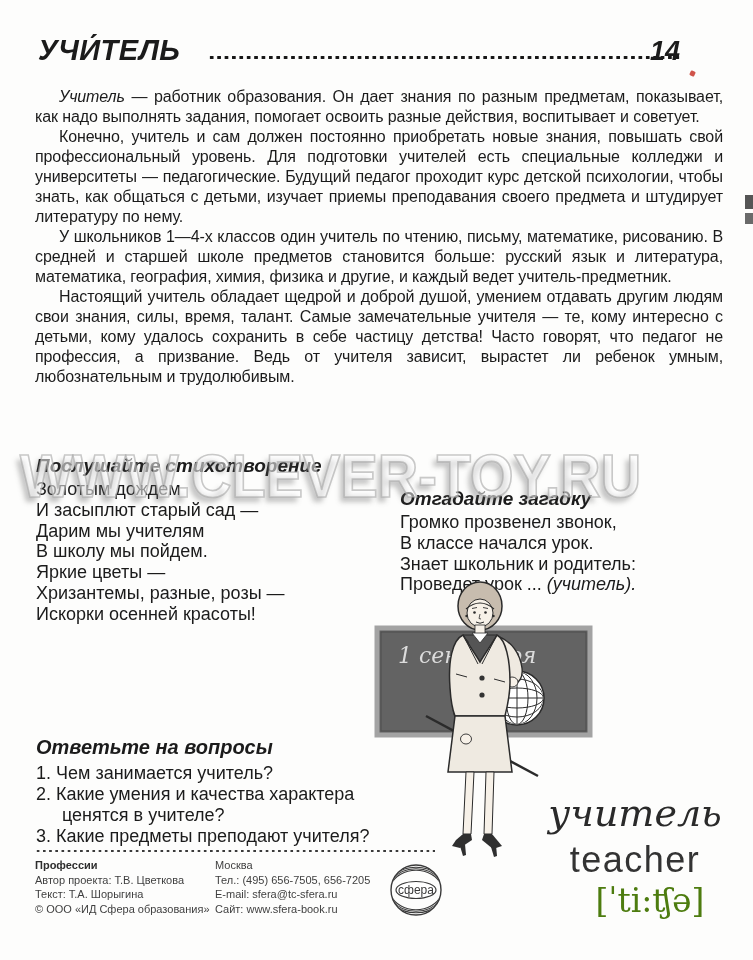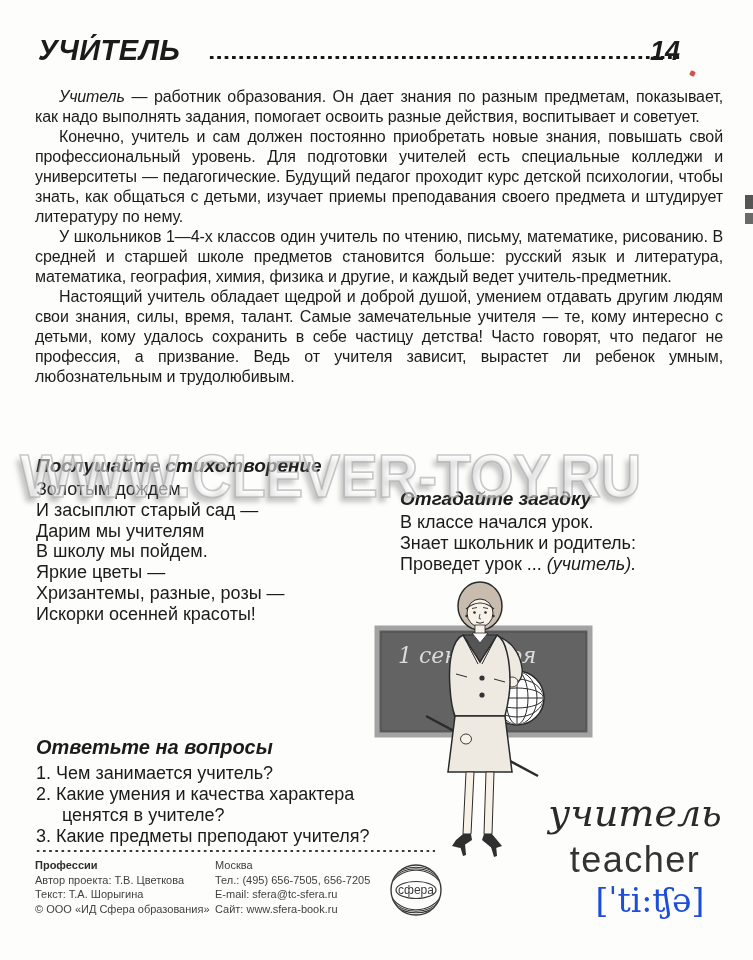--- a/index.html
+++ b/index.html
@@ -52,21 +52,21 @@
   .footer-col2 { position:absolute; left:215px; top:858px; width:178px; font-size:11px; line-height:14.5px; color:#3f3f3f; }
   .footer-series { font-weight:bold; color:#2e2e2e; }
   .logo { position:absolute; left:388px; top:862px; }
 
   
   .vocab-ru { position:absolute; left:545px; top:791px; width:180px; text-align:center;
               font-family:"DejaVu Serif", serif; font-style:italic; font-size:38px; color:#2a2a2a; }
   .vocab-en { position:absolute; left:545px; top:839px; width:180px; text-align:center;
               font-size:36px; letter-spacing:1.5px; color:#333; }
   .vocab-tr { position:absolute; left:560px; top:881px; width:180px; text-align:center;
-              font-family:"DejaVu Serif", serif; font-size:33px; color:#1d4ed8; }
+              font-family:"DejaVu Serif", serif; font-size:33px; color:#4d7c0f; }
 
   
   .artifact-red   { position:absolute; left:690px; top:71px; width:5px; height:5px; background:#d0544a; border-radius:1px; transform:rotate(25deg); }
   .artifact-edge1 { position:absolute; left:745px; top:195px; width:8px; height:14px; background:#555; }
   .artifact-edge2 { position:absolute; left:745px; top:213px; width:8px; height:11px; background:#6a6a6a; }
 </style>
 </head>
 <body>
 
 <div class="page">
@@ -90,20 +90,21 @@
     <div class="verse-line">И засыплют старый сад —</div>
     <div class="verse-line">Дарим мы учителям</div>
     <div class="verse-line">В школу мы пойдем.</div>
     <div class="verse-line">Яркие цветы —</div>
     <div class="verse-line">Хризантемы, разные, розы —</div>
     <div class="verse-line">Искорки осенней красоты!</div>
   </div>
 
   <div class="riddle">
     <div class="sec-heading">Отгадайте загадку</div>
+    <div class="verse-line">Громко прозвенел звонок,</div>
     <div class="verse-line">В классе начался урок.</div>
     <div class="verse-line">Знает школьник и родитель:</div>
     <div class="verse-line"><span>Проведет урок ... </span><span class="answer-italic">(учитель).</span></div>
   </div>
 
   <svg class="illustration" width="280" height="285" viewBox="0 0 280 285">
 
     <rect x="17" y="50" width="213" height="107" fill="#636363" stroke="#a3a3a3" stroke-width="5"></rect>
     <rect x="21" y="54" width="205" height="99" fill="none" stroke="#4e4e4e" stroke-width="1"></rect>
     <text x="38" y="85" font-size="22" font-style="italic" fill="#dcdcdc" font-family="DejaVu Serif, serif">1 сентября</text>

